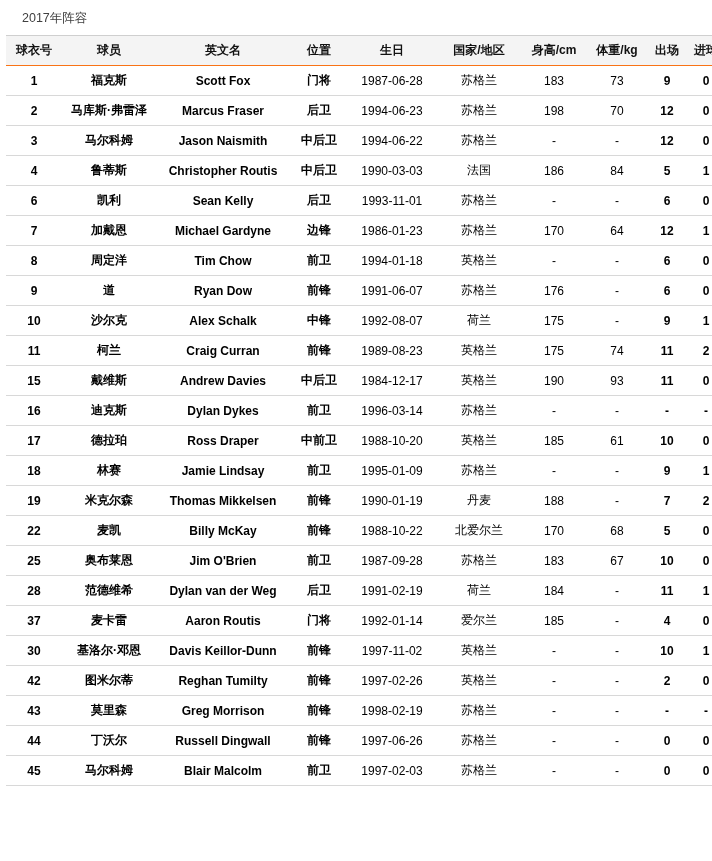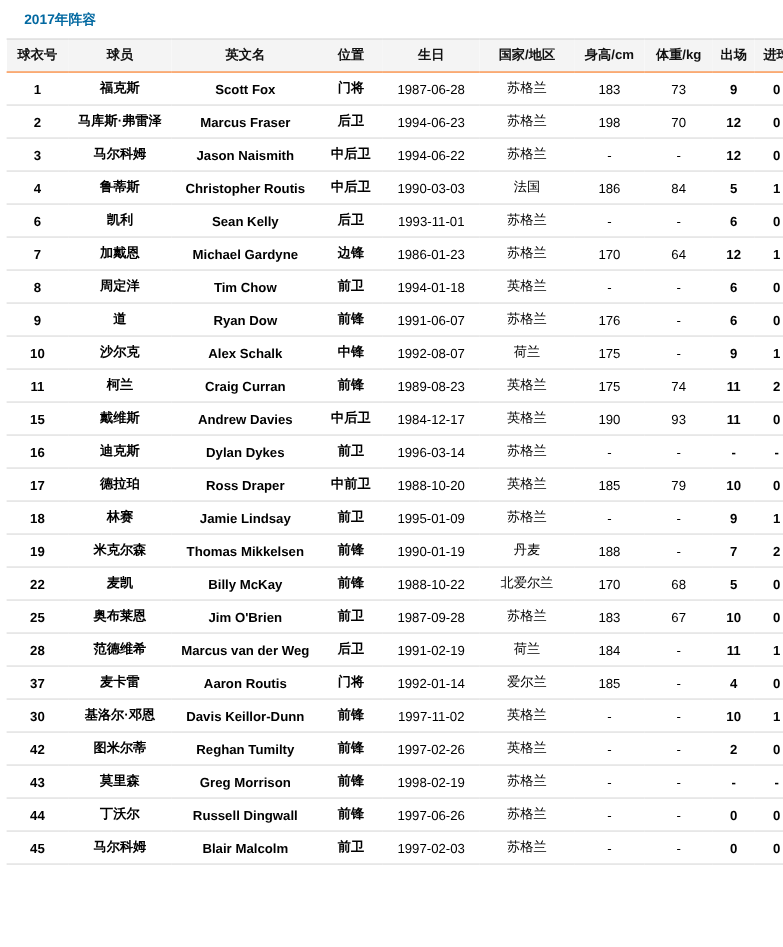--- a/index.html
+++ b/index.html
@@ -16,22 +16,22 @@
     overflow: hidden;
   }
   .page {
     width: 712px;
     box-sizing: border-box;
     padding: 0 6px;
   }
   .title-bar {
     padding: 10px 0 8px 16px;
     font-size: 12.5px;
-    font-weight: bold;
-    color: #0369a1;
+    font-weight: normal;
+    color: #404040;
   }
   table.roster {
     border-collapse: collapse;
     width: 700px;
     table-layout: fixed;
   }
   table.roster th, table.roster td {
     border-top: 1px solid #d8d8d8;
     border-bottom: 1px solid #d8d8d8;
     text-align: center;
@@ -256,21 +256,21 @@
           <td class="goals">-</td>
         </tr>
       <tr>
           <td class="num">17</td>
           <td class="cn-name">德拉珀</td>
           <td class="en-name">Ross Draper</td>
           <td class="pos">中前卫</td>
           <td class="dob">1988-10-20</td>
           <td class="country">英格兰</td>
           <td class="height">185</td>
-          <td class="weight">79</td>
+          <td class="weight">61</td>
           <td class="caps">10</td>
           <td class="goals">0</td>
         </tr>
       <tr>
           <td class="num">18</td>
           <td class="cn-name">林赛</td>
           <td class="en-name">Jamie Lindsay</td>
           <td class="pos">前卫</td>
           <td class="dob">1995-01-09</td>
           <td class="country">苏格兰</td>
@@ -311,21 +311,21 @@
           <td class="dob">1987-09-28</td>
           <td class="country">苏格兰</td>
           <td class="height">183</td>
           <td class="weight">67</td>
           <td class="caps">10</td>
           <td class="goals">0</td>
         </tr>
       <tr>
           <td class="num">28</td>
           <td class="cn-name">范德维希</td>
-          <td class="en-name">Marcus van der Weg</td>
+          <td class="en-name">Dylan van der Weg</td>
           <td class="pos">后卫</td>
           <td class="dob">1991-02-19</td>
           <td class="country">荷兰</td>
           <td class="height">184</td>
           <td class="weight">-</td>
           <td class="caps">11</td>
           <td class="goals">1</td>
         </tr>
       <tr>
           <td class="num">37</td>

